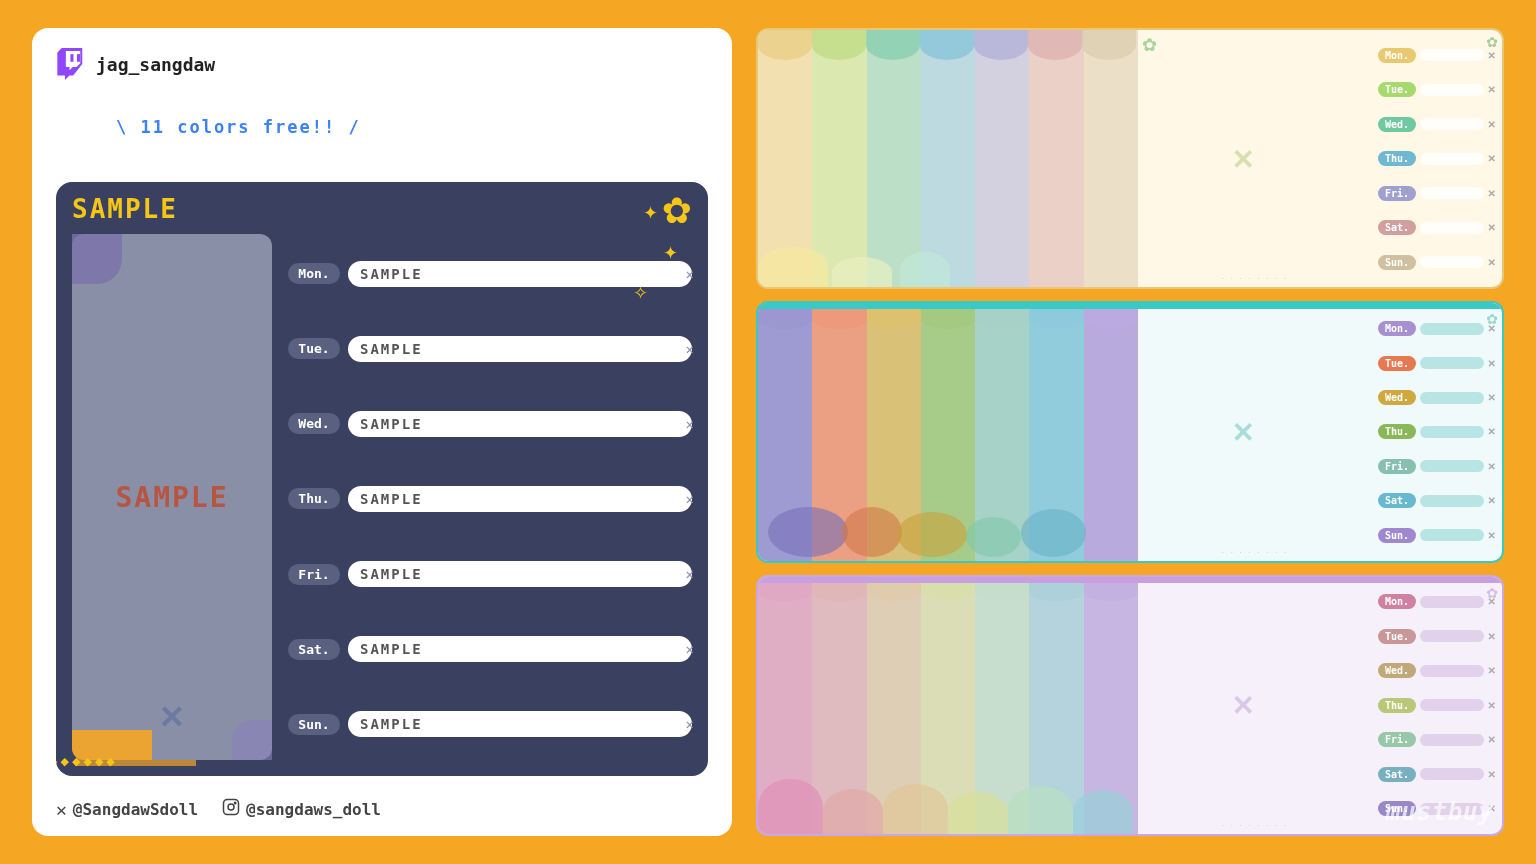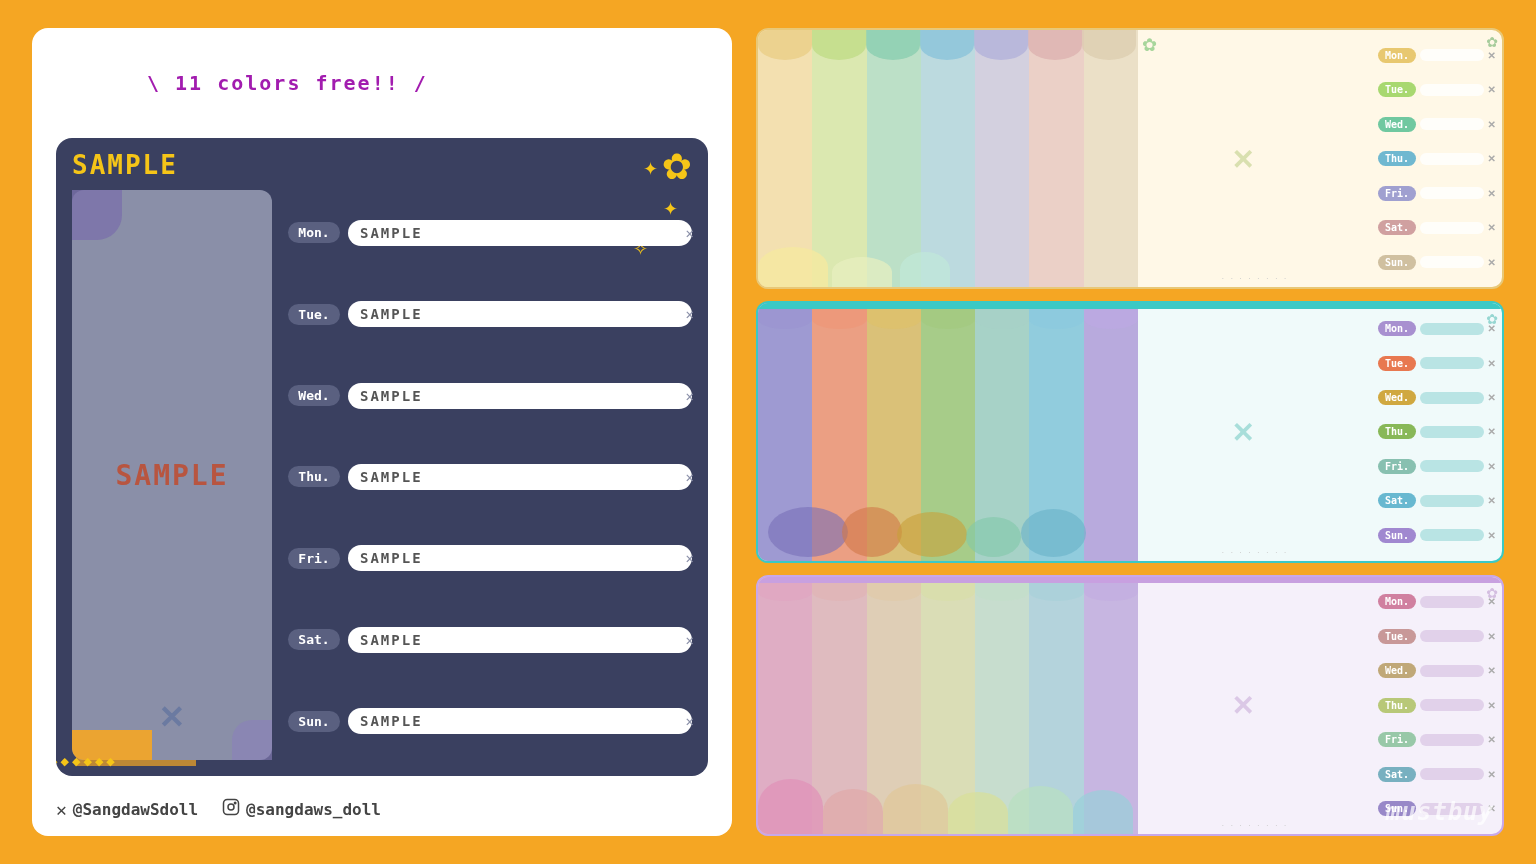--- a/index.html
+++ b/index.html
@@ -338,23 +338,31 @@
       letter-spacing: 1px;
     }
   </style>
 </head>
 <body>
 
 <div class="main-container">
 
   <div class="left-panel">
 
+    <div class="twitch-header">
+      <svg class="twitch-icon" viewBox="0 0 24 24" fill="#9146FF">
+        <path d="M4.3 0L1 3.4v17.2h5.7V24l3.4-3.4h2.8L19.7 12V0H4.3zm13.9 11.4l-2.8 2.8h-2.8l-2.5 2.5v-2.5H7.4V2.3h10.8v9.1z"></path>
+        <rect x="15.7" y="4.6" width="2.3" height="5.7" fill="#9146FF"></rect>
+        <rect x="10.8" y="4.6" width="2.3" height="5.7" fill="#9146FF"></rect>
+      </svg>
+      <span class="username">jag_sangdaw</span>
+    </div>
 
     <div style="display:flex; align-items:center; margin-bottom:10px; position:relative; min-height:80px;">
-      <span class="promo-text" style="margin-left:91px; font-size:20px; font-weight:900; color:#a21caf; font-family:monospace; letter-spacing:2px;">\ 11 colors free!! /</span>
+      <span class="promo-text" style="margin-left:60px; font-size:17px; font-weight:900; color:#3b82f6; font-family:monospace; letter-spacing:2px;">\ 11 colors free!! /</span>
     </div>
 
     <div class="sample-card" style="flex:1; margin-bottom:12px;">
 
       <div class="sample-title">SAMPLE</div>
 
       <div class="corner-flower">✿</div>
 
       <div class="sparkle" style="top:20px; right:50px;">✦</div>
       <div class="sparkle" style="top:60px; right:30px;">✦</div>

